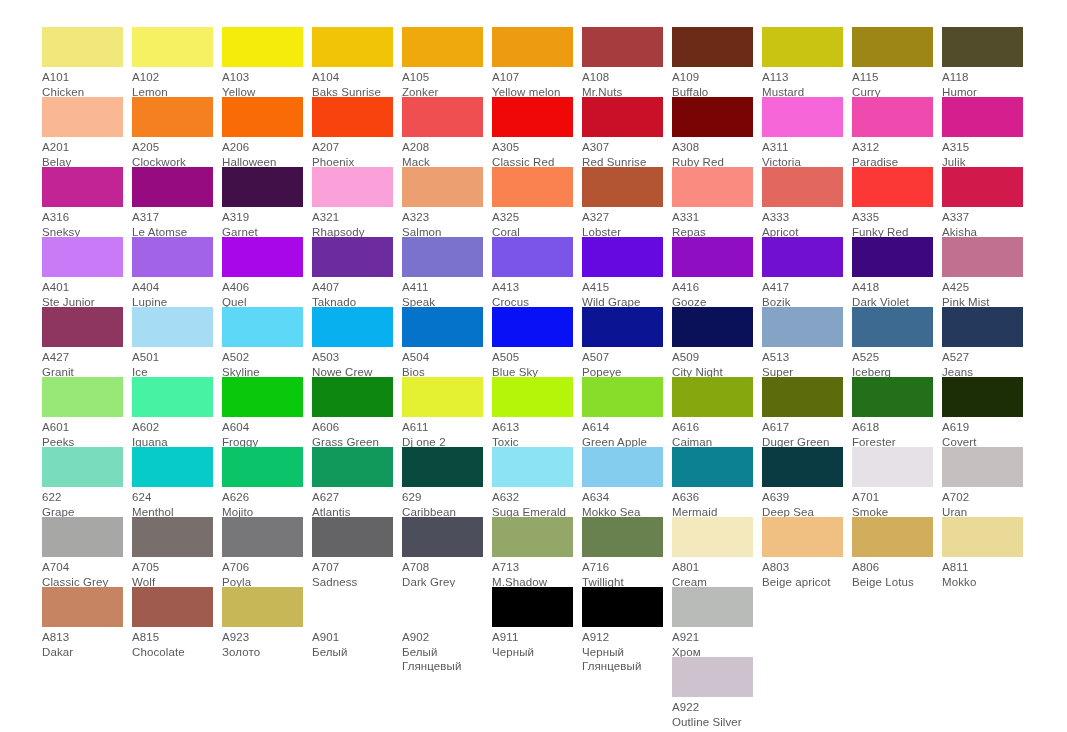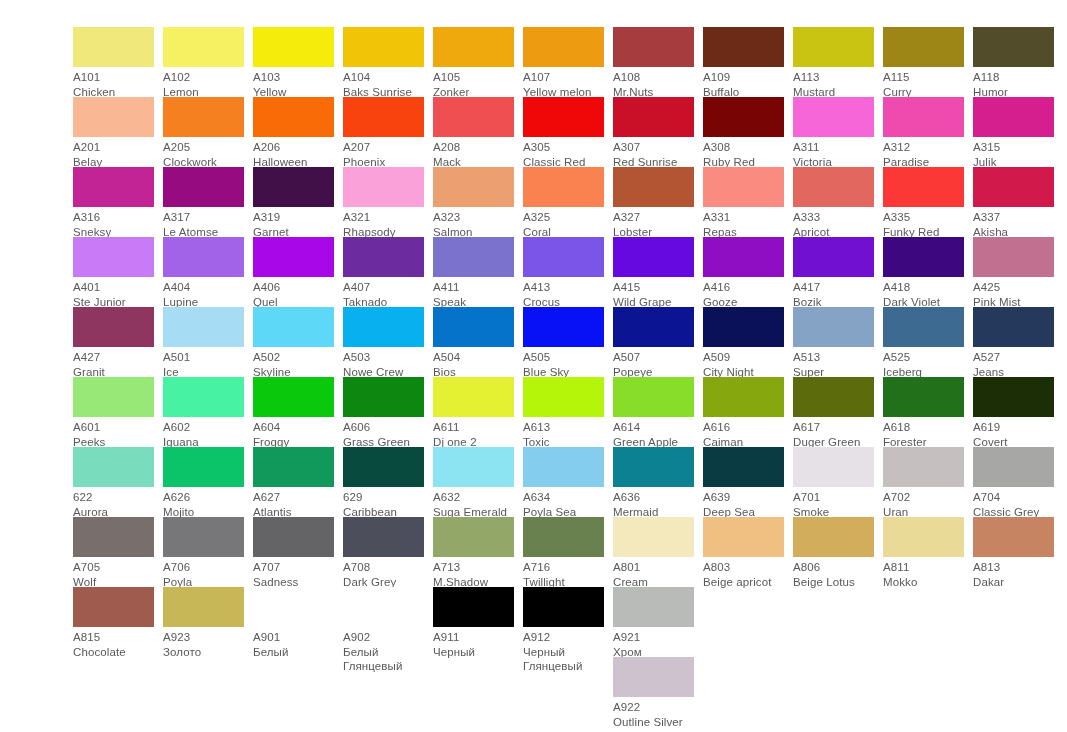--- a/index.html
+++ b/index.html
@@ -21,21 +21,20 @@
   }
   .swatch-grid {
     position: absolute;
     left: 42px;
     top: 27px;
     width: 990px;
     display: grid;
     grid-template-columns: repeat(11, 90px);
     column-gap: 0px;
     row-gap: 0px;
-    margin-left: 31px;
   }
   .swatch-cell {
     width: 90px;
     height: 70px;
     box-sizing: border-box;
     padding-right: 9px;
     position: relative;
   }
   .swatch-chip {
     width: 81px;
@@ -325,41 +324,45 @@
       <div class="swatch-cell">
         <span class="swatch-chip" style="background: rgb(34, 112, 26);"></span>
         <div class="swatch-label"><span class="swatch-code">A618</span><span class="swatch-name">Forester</span></div>
       </div>
       <div class="swatch-cell">
         <span class="swatch-chip" style="background: rgb(28, 46, 6);"></span>
         <div class="swatch-label"><span class="swatch-code">A619</span><span class="swatch-name">Covert</span></div>
       </div>
       <div class="swatch-cell">
         <span class="swatch-chip" style="background: rgb(121, 220, 189);"></span>
-        <div class="swatch-label"><span class="swatch-code">622</span><span class="swatch-name">Aurora</span></div>
+        <div class="swatch-label"><span class="swatch-code">622</span><span class="swatch-name">Grape</span></div>
+      </div>
+      <div class="swatch-cell">
+        <span class="swatch-chip" style="background: rgb(7, 203, 198);"></span>
+        <div class="swatch-label"><span class="swatch-code">624</span><span class="swatch-name">Menthol</span></div>
       </div>
       <div class="swatch-cell">
         <span class="swatch-chip" style="background: rgb(11, 196, 105);"></span>
         <div class="swatch-label"><span class="swatch-code">A626</span><span class="swatch-name">Mojito</span></div>
       </div>
       <div class="swatch-cell">
         <span class="swatch-chip" style="background: rgb(17, 153, 91);"></span>
         <div class="swatch-label"><span class="swatch-code">A627</span><span class="swatch-name">Atlantis</span></div>
       </div>
       <div class="swatch-cell">
         <span class="swatch-chip" style="background: rgb(8, 74, 61);"></span>
         <div class="swatch-label"><span class="swatch-code">629</span><span class="swatch-name">Caribbean</span></div>
       </div>
       <div class="swatch-cell">
         <span class="swatch-chip" style="background: rgb(140, 228, 242);"></span>
         <div class="swatch-label"><span class="swatch-code">A632</span><span class="swatch-name">Suga Emerald</span></div>
       </div>
       <div class="swatch-cell">
         <span class="swatch-chip" style="background: rgb(132, 205, 238);"></span>
-        <div class="swatch-label"><span class="swatch-code">A634</span><span class="swatch-name">Poyla Sea</span></div>
+        <div class="swatch-label"><span class="swatch-code">A634</span><span class="swatch-name">Mokko Sea</span></div>
       </div>
       <div class="swatch-cell">
         <span class="swatch-chip" style="background: rgb(11, 129, 146);"></span>
         <div class="swatch-label"><span class="swatch-code">A636</span><span class="swatch-name">Mermaid</span></div>
       </div>
       <div class="swatch-cell">
         <span class="swatch-chip" style="background: rgb(10, 58, 66);"></span>
         <div class="swatch-label"><span class="swatch-code">A639</span><span class="swatch-name">Deep Sea</span></div>
       </div>
       <div class="swatch-cell">

